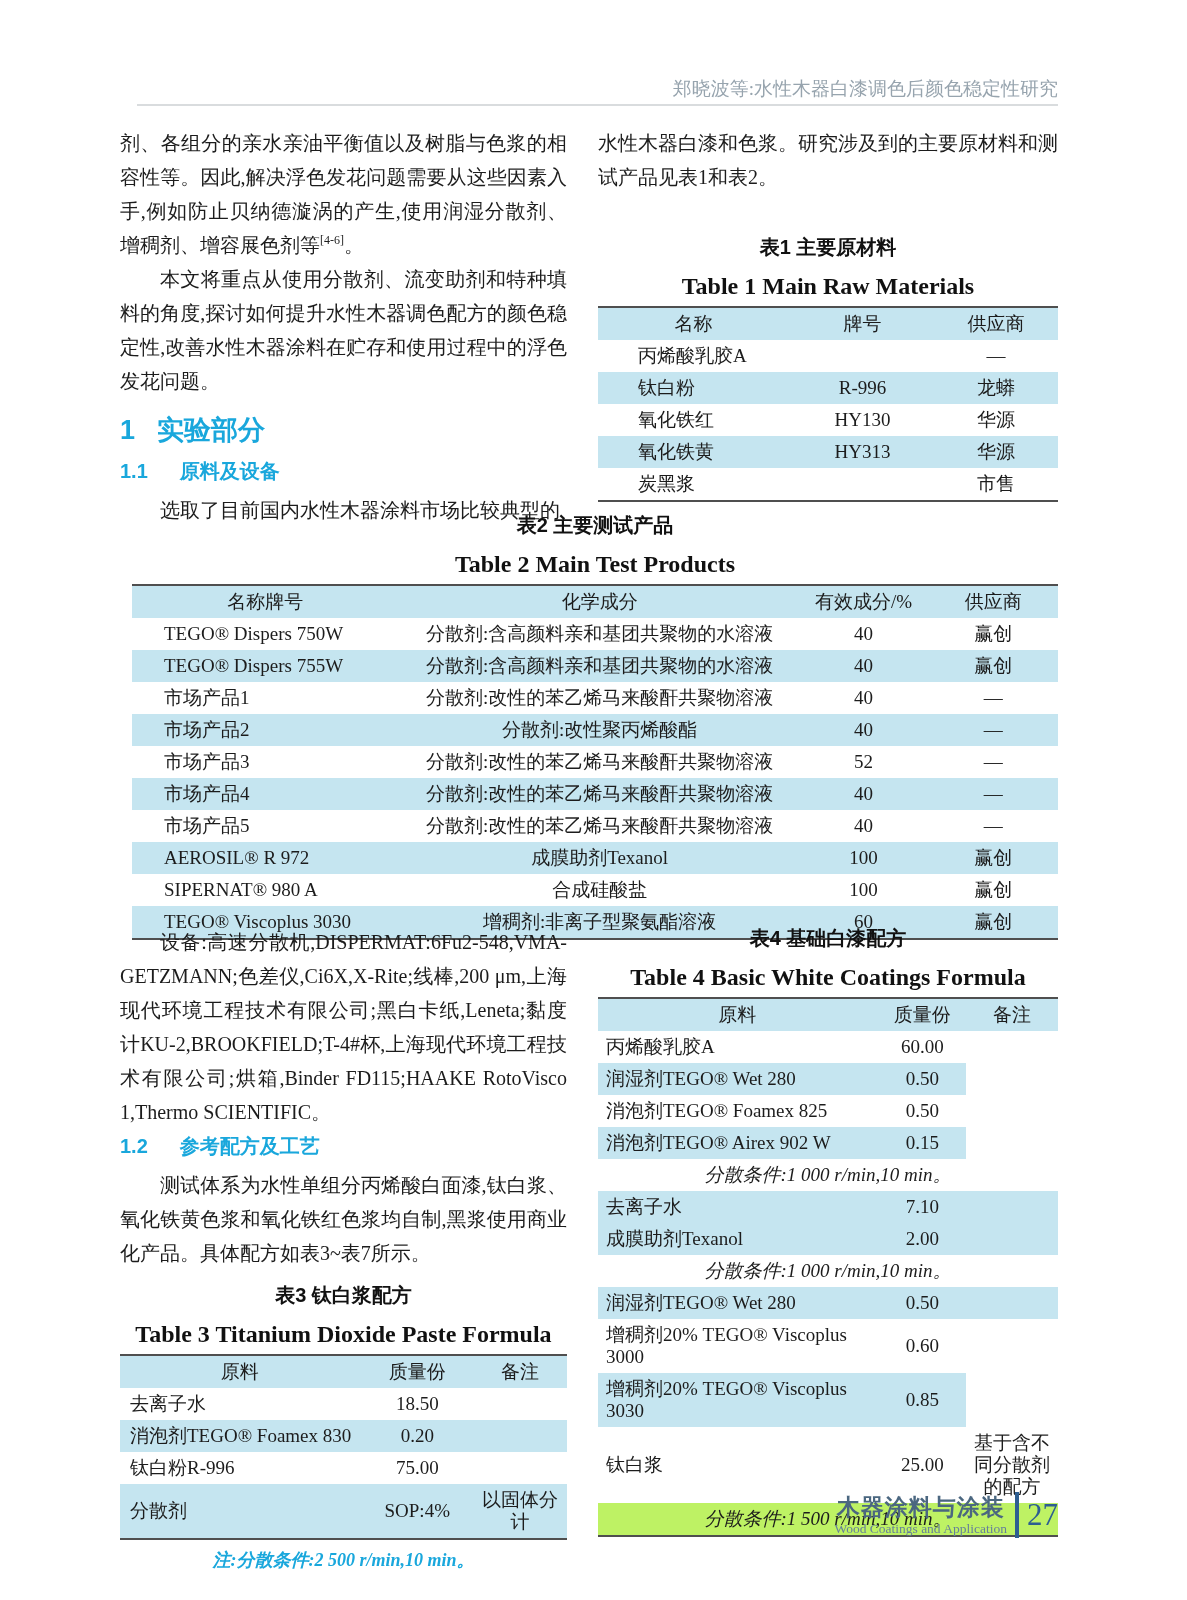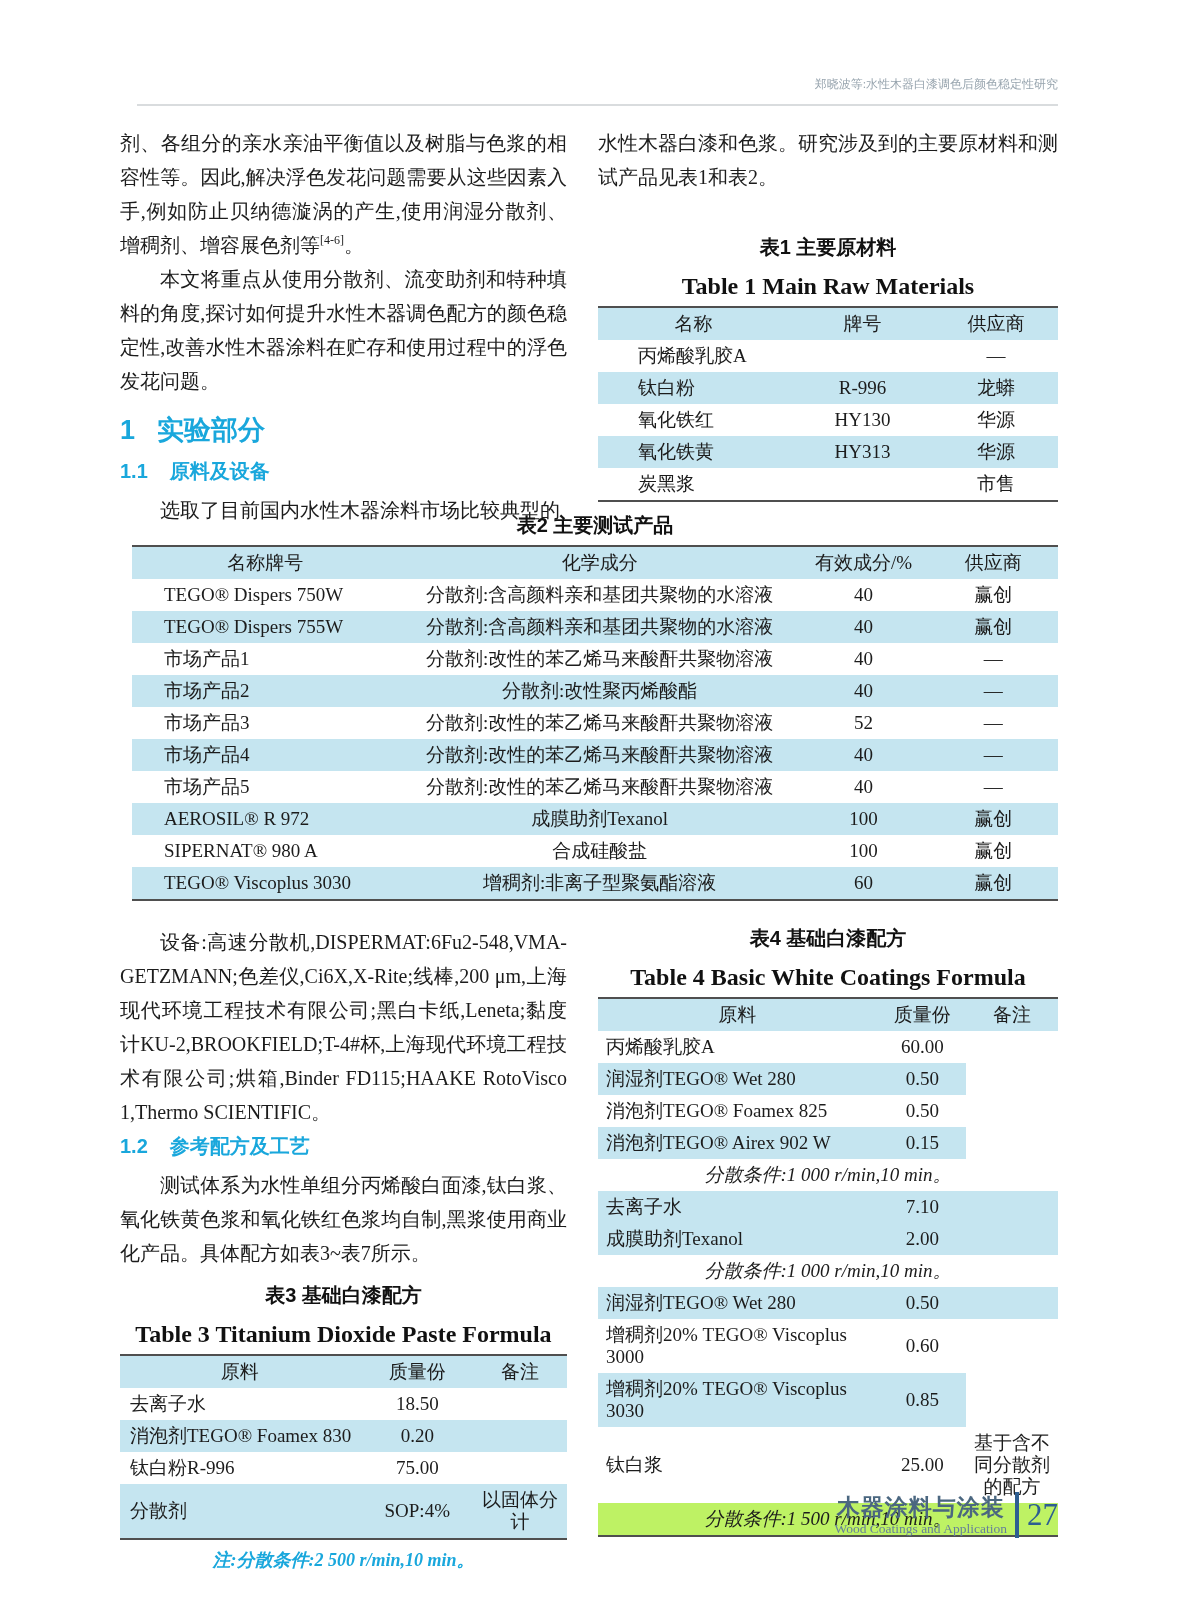--- a/index.html
+++ b/index.html
@@ -3,21 +3,21 @@
 <meta charset="utf-8">
 <style>
   * { margin:0; padding:0; box-sizing:border-box; }
   html,body { background:#ffffff; }
   .page {
     position:relative; width:1187px; height:1600px; background:#ffffff;
     font-family:"Liberation Serif","DejaVu Serif",serif; color:#1c1c1c; overflow:hidden;
   }
   
   .running-head {
-    position:absolute; top:76px; right:129px; font-size:12px; color:#97a4ae;
+    position:absolute; top:76px; right:129px; font-size:19px; color:#97a4ae;
     font-family:Liberation Serif, serif;
   }
   .head-rule { position:absolute; top:104px; left:137px; width:921px; height:2px; background:#d9dcde; }
 
   
   .top-section { position:absolute; top:126px; left:120px; width:938px; display:flex; }
   .col-l { width:447px; margin-right:31px; }
   .col-r { width:460px; }
   .bottom-section { position:absolute; top:925px; left:120px; width:938px; display:flex; }
 
@@ -27,21 +27,21 @@
 
   .h1 {
     font-family:"Liberation Sans","DejaVu Sans",sans-serif; font-weight:bold;
     color:#19a7dc; font-size:27px; margin:14px 0 10px 0;
   }
   .h1 .no { margin-right:22px; }
   .h2 {
     font-family:"Liberation Sans","DejaVu Sans",sans-serif; font-weight:bold;
     color:#19a7dc; font-size:20px; margin:4px 0 8px 0;
   }
-  .h2 .no { margin-right:22px;text-align:center; }
+  .h2 .no { margin-right:32px;text-align:center; }
 
   
   .tbl-title { text-align:center; margin-bottom:6px; }
   .tbl-title .zh {
     display:block; font-family:"Liberation Sans","DejaVu Sans",sans-serif;
     font-weight:bold; font-size:20px; line-height:27px; color:#111;
   }
   .tbl-title .en {
     display:block; font-family:"Liberation Serif","DejaVu Serif",serif;
     font-weight:bold; font-size:24px; line-height:27px; color:#111;margin-top:12px;
@@ -169,20 +169,21 @@
             </tr>
           </tbody>
         </table>
       </div>
     </div>
   </div>
 
   <div class="t2-block">
     <div class="tbl-title">
       <span class="zh">表2  主要测试产品</span>
+      <span class="en">Table 2  Main Test Products</span>
     </div>
     <table class="jt t2">
       <thead>
         <tr class="hd">
           <th class="c1">名称牌号</th>
           <th class="c2">化学成分</th>
           <th class="c3">有效成分/%</th>
           <th class="c4">供应商</th>
         </tr>
       </thead>
@@ -252,21 +253,21 @@
   </div>
 
   <div class="bottom-section">
     <div class="col-l">
       <p class="body ind">设备:高速分散机,DISPERMAT:6Fu2-548,VMA-GETZMANN;色差仪,Ci6X,X-Rite;线棒,200 μm,上海现代环境工程技术有限公司;黑白卡纸,Leneta;黏度计KU-2,BROOKFIELD;T-4#杯,上海现代环境工程技术有限公司;烘箱,Binder FD115;HAAKE RotoVisco 1,Thermo SCIENTIFIC。</p>
       <div class="h2"><span class="no">1.2</span><span>参考配方及工艺</span></div>
       <p class="body ind">测试体系为水性单组分丙烯酸白面漆,钛白浆、氧化铁黄色浆和氧化铁红色浆均自制,黑浆使用商业化产品。具体配方如表3~表7所示。</p>
 
       <div class="mt12">
         <div class="tbl-title">
-          <span class="zh">表3  基础白漆配方</span>
+          <span class="zh">表3  钛白浆配方</span>
           <span class="en">Table 3  Titanium Dioxide Paste Formula</span>
         </div>
         <table class="jt t3">
           <thead>
             <tr class="hd">
               <th class="c1">原料</th>
               <th class="c2">质量份</th>
               <th class="c3">备注</th>
             </tr>
           </thead>

